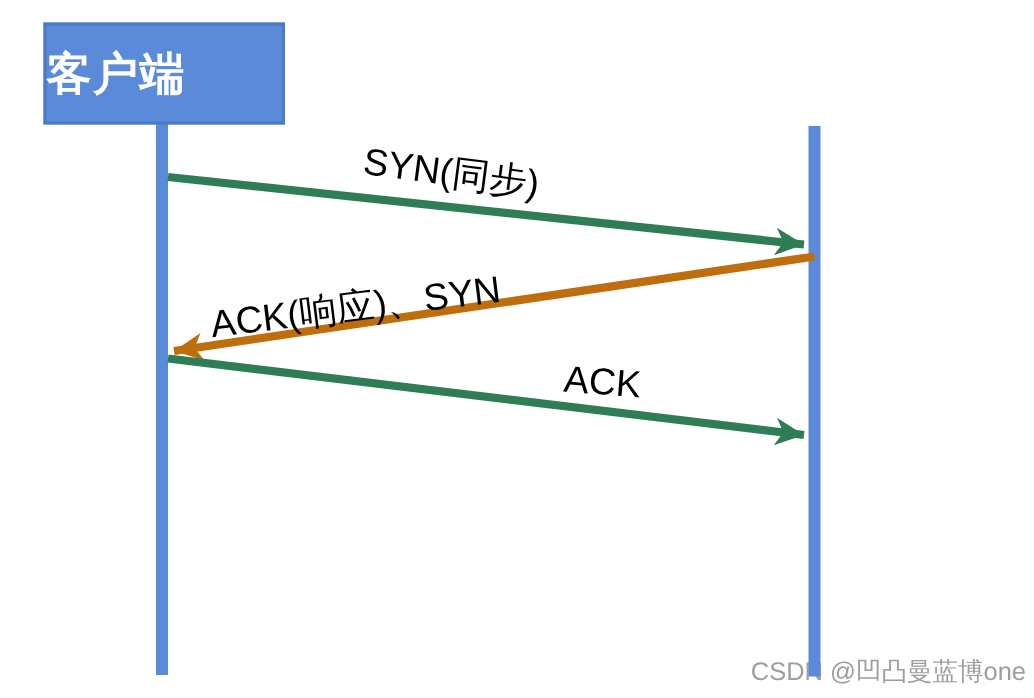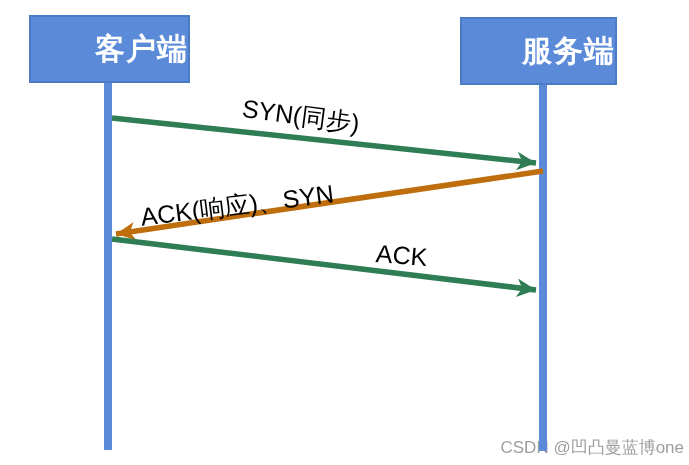--- a/index.html
+++ b/index.html
@@ -5,21 +5,21 @@
   html,body{margin:0;padding:0;background:#ffffff;}
   body{width:689px;height:465px;position:relative;overflow:hidden;
        font-family:"Liberation Sans","DejaVu Sans",sans-serif;}
   .stage{position:absolute;inset:0;width:689px;height:465px;}
 
   .actor-box{
     position:absolute;
     background:#5a8ad8;
     border:2px solid #4a7bc4;
     box-sizing:border-box;
-    display:flex;align-items:center;justify-content:flex-end;
+    display:flex;align-items:center;justify-content:flex-start;
     color:#ffffff;font-size:30px;font-weight:bold;
     letter-spacing:1px;
     z-index:3;
   }
   .actor-client{left:29px;top:15px;width:161px;height:68px;}
   .actor-server{left:460px;top:17px;width:157px;height:68px;}
 
   .lifeline{
     position:absolute;width:8px;background:#5a8ad8;z-index:2;
   }
@@ -43,23 +43,20 @@
 </style>
 </head>
 <body>
 
 <div class="stage">
 
   <div class="actor-box actor-client">
     <span>客户端</span>
   </div>
 
-  <div class="actor-box actor-server">
-    <span>服务端</span>
-  </div>
 
   <div class="lifeline lifeline-client"></div>
   <div class="lifeline lifeline-server"></div>
 
   <svg class="arrows" width="689" height="465" viewBox="0 0 689 465">
     <defs>
       <marker id="head-green" viewBox="0 0 12 12" refX="11" refY="6" markerWidth="4.2" markerHeight="4.2" orient="auto">
         <path d="M1 1.2 L11 6 L1 10.8 L3.8 6 Z" fill="#2e7d54"></path>
       </marker>
       <marker id="head-orange" viewBox="0 0 12 12" refX="11" refY="6" markerWidth="4.2" markerHeight="4.2" orient="auto">

